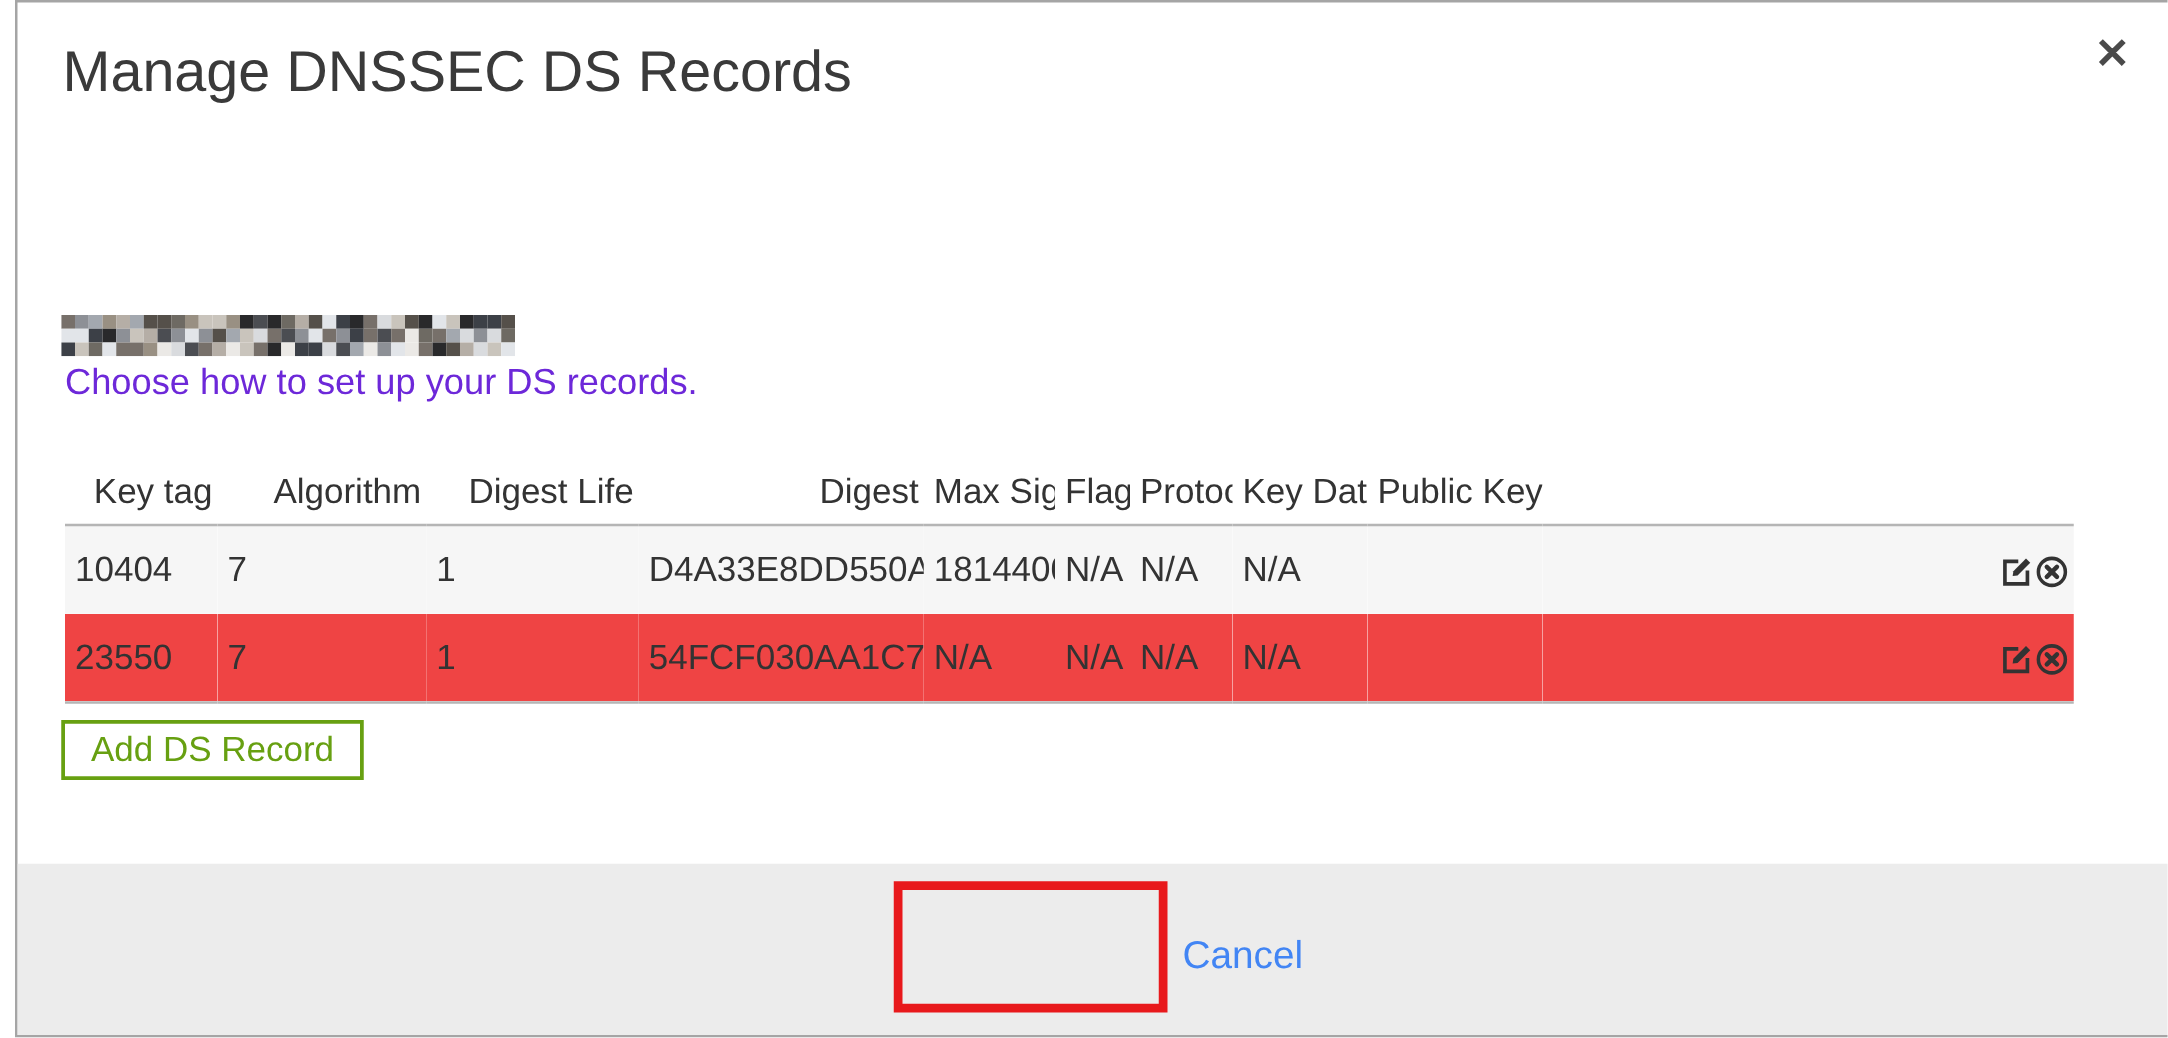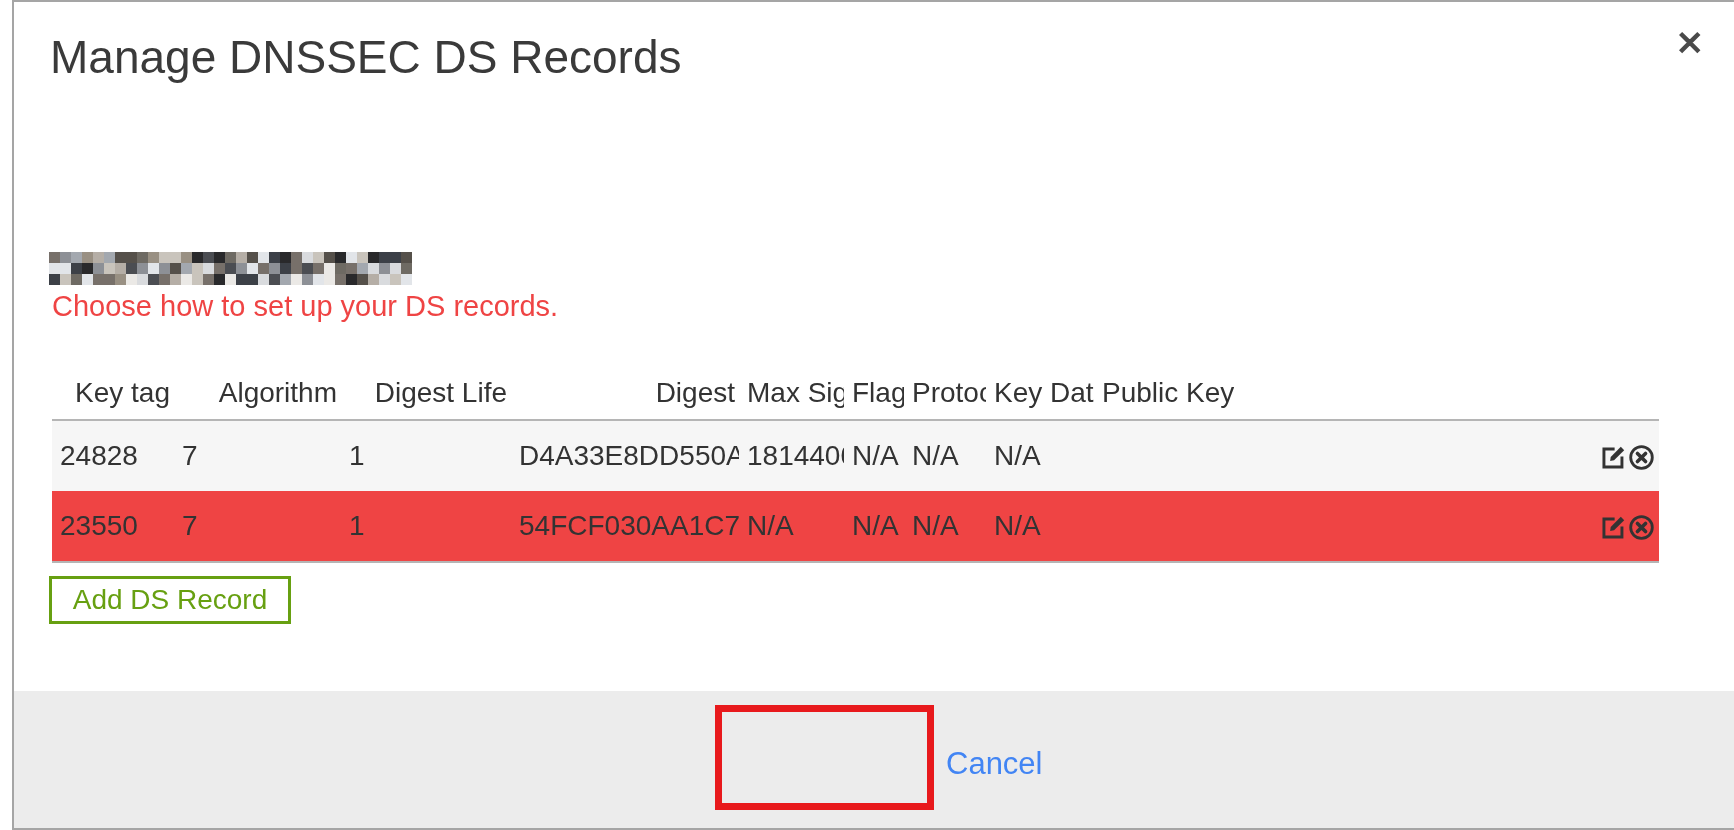--- a/index.html
+++ b/index.html
@@ -31,21 +31,21 @@
   }
   
   .redacted {
     position: absolute; left: 35px; top: 250px;
     width: 363px; height: 33px;
     display: flex; flex-wrap: wrap; overflow: hidden;
   }
   .redacted .mz { width: 11px; height: 11px; display: block; }
   .subtitle {
     position: absolute; left: 38px; top: 288px;
-    font-size: 29px; color: #ef4444;
+    font-size: 29px; color: #6d28d9;
   }
   
   .ds-table-wrap {
     position: absolute; left: 38px; top: 372px; width: 1607px;
   }
   table.ds-table {
     width: 100%; border-collapse: collapse; table-layout: fixed;
     font-size: 28px; color: #333;
   }
   table.ds-table th {
@@ -232,21 +232,21 @@
           <th>Max Sig Life</th>
           <th>Flags</th>
           <th>Protocol</th>
           <th>Key Data Alg</th>
           <th>Public Key</th>
           <th></th>
         </tr>
       </thead>
       <tbody>
         <tr class="row-odd">
-          <td>24828</td>
+          <td>10404</td>
           <td>7</td>
           <td>1</td>
           <td>D4A33E8DD550A9...</td>
           <td>1814400</td>
           <td>N/A</td>
           <td>N/A</td>
           <td>N/A</td>
           <td></td>
           <td class="actions">
             <span class="icon-btn">

